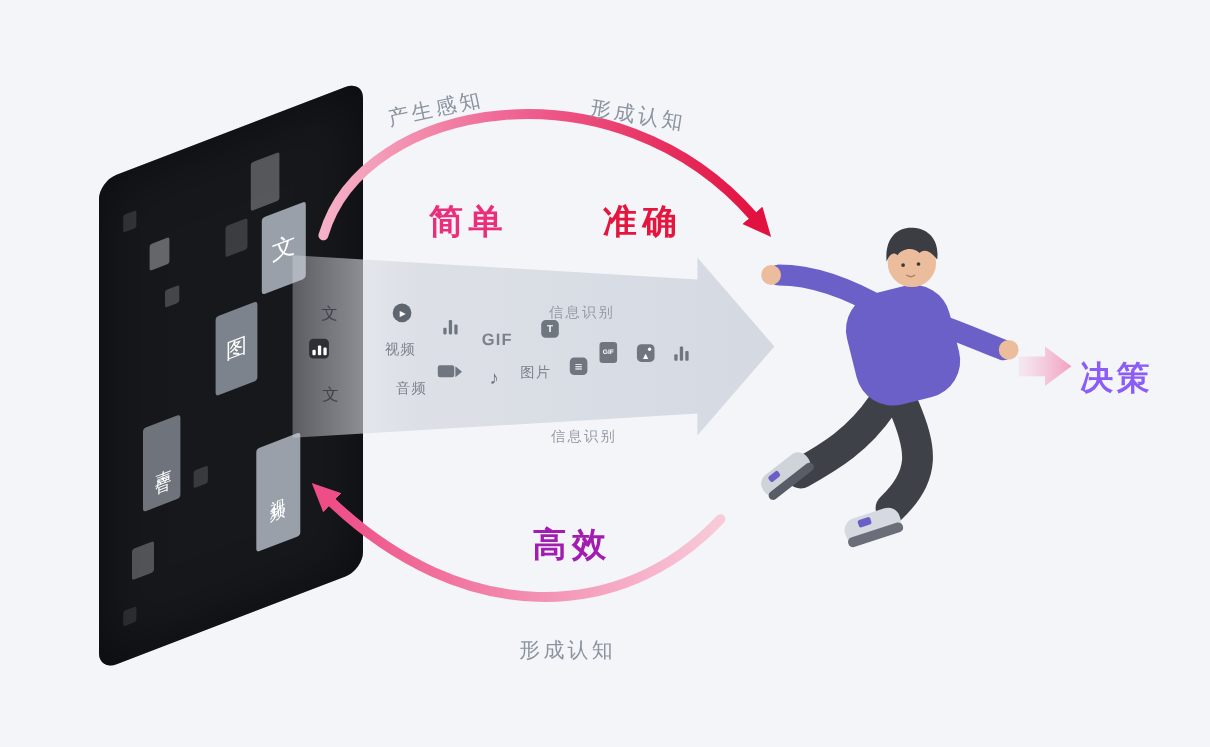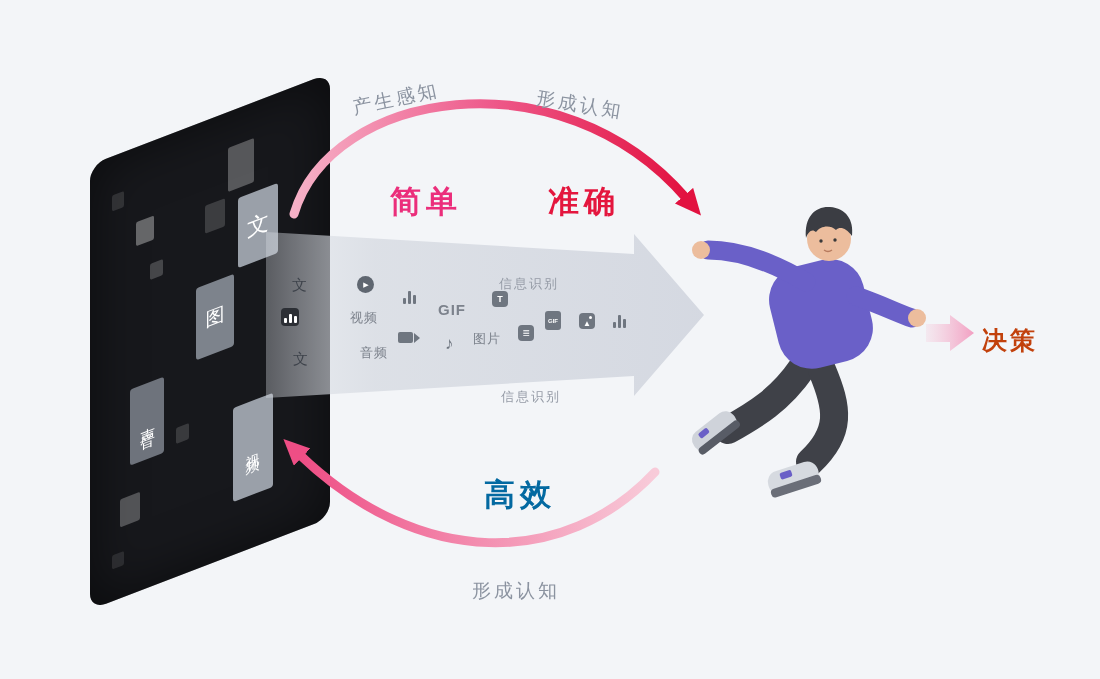--- a/index.html
+++ b/index.html
@@ -49,21 +49,21 @@
   .edge-chart i:nth-child(3){height:7px;}
 
   
   .cap{position:absolute;color:#8b93a0;font-size:19px;letter-spacing:3px;}
   .cap-perceive{left:352px;top:86px;transform:rotate(-12deg);}
   .cap-cognize{left:536px;top:92px;transform:rotate(9deg);}
   .cap-action{left:472px;top:578px;}
   .kw{position:absolute;font-size:31px;font-weight:bold;letter-spacing:5px;}
   .kw-simple{left:390px;top:181px;color:#eb2e7b;}
   .kw-accurate{left:548px;top:181px;color:#e4163e;}
-  .kw-efficient{left:484px;top:474px;color:#0369a1;}
+  .kw-efficient{left:484px;top:474px;color:#a21caf;}
   .cap-info{position:absolute;font-size:13px;color:#959ba6;letter-spacing:2px;margin-top:16px;}
   .cap-info-top{left:499px;top:259px;}
   .cap-info-bottom{left:501px;top:372px;}
 
   
   .mlabel{position:absolute;font-size:13px;color:#7c828c;letter-spacing:1px;}
   .lb-video{left:350px;top:309px;}
   .lb-audio{left:360px;top:344px;text-align:center;}
   .lb-gif{left:438px;top:301px;font-weight:bold;font-size:15px;}
   .lb-image{left:473px;top:330px;}
@@ -96,22 +96,22 @@
     background:#fff;top:3px;right:3px;}
   .file{left:545px;top:311px;width:16px;height:19px;border-radius:3px;background:#6f7680;
     display:flex;align-items:center;justify-content:center;}
   .file span{font-size:6px;color:#fff;font-weight:bold;letter-spacing:0;}
 
   
   .badge{position:absolute;left:765px;top:277px;width:82px;height:82px;border-radius:50%;
     background:rgba(255,255,255,.30);border:1px solid rgba(255,255,255,.55);
     display:flex;align-items:center;justify-content:center;
     color:#fff;font-size:17px;font-weight:bold;letter-spacing:2px;}
-  .decision{position:absolute;left:982px;top:324px;font-size:25px;font-weight:bold;
-    color:#c2410c;letter-spacing:3px;}
+  .decision{position:absolute;left:982px;top:324px;font-size:30px;font-weight:bold;
+    color:#8b5cf6;letter-spacing:3px;}
 </style>
 </head>
 <body>
 
 <div class="stage">
 
   <div class="tablet">
     <div class="decor d1"></div>
     <div class="decor d2"></div>
     <div class="decor d3"></div>

